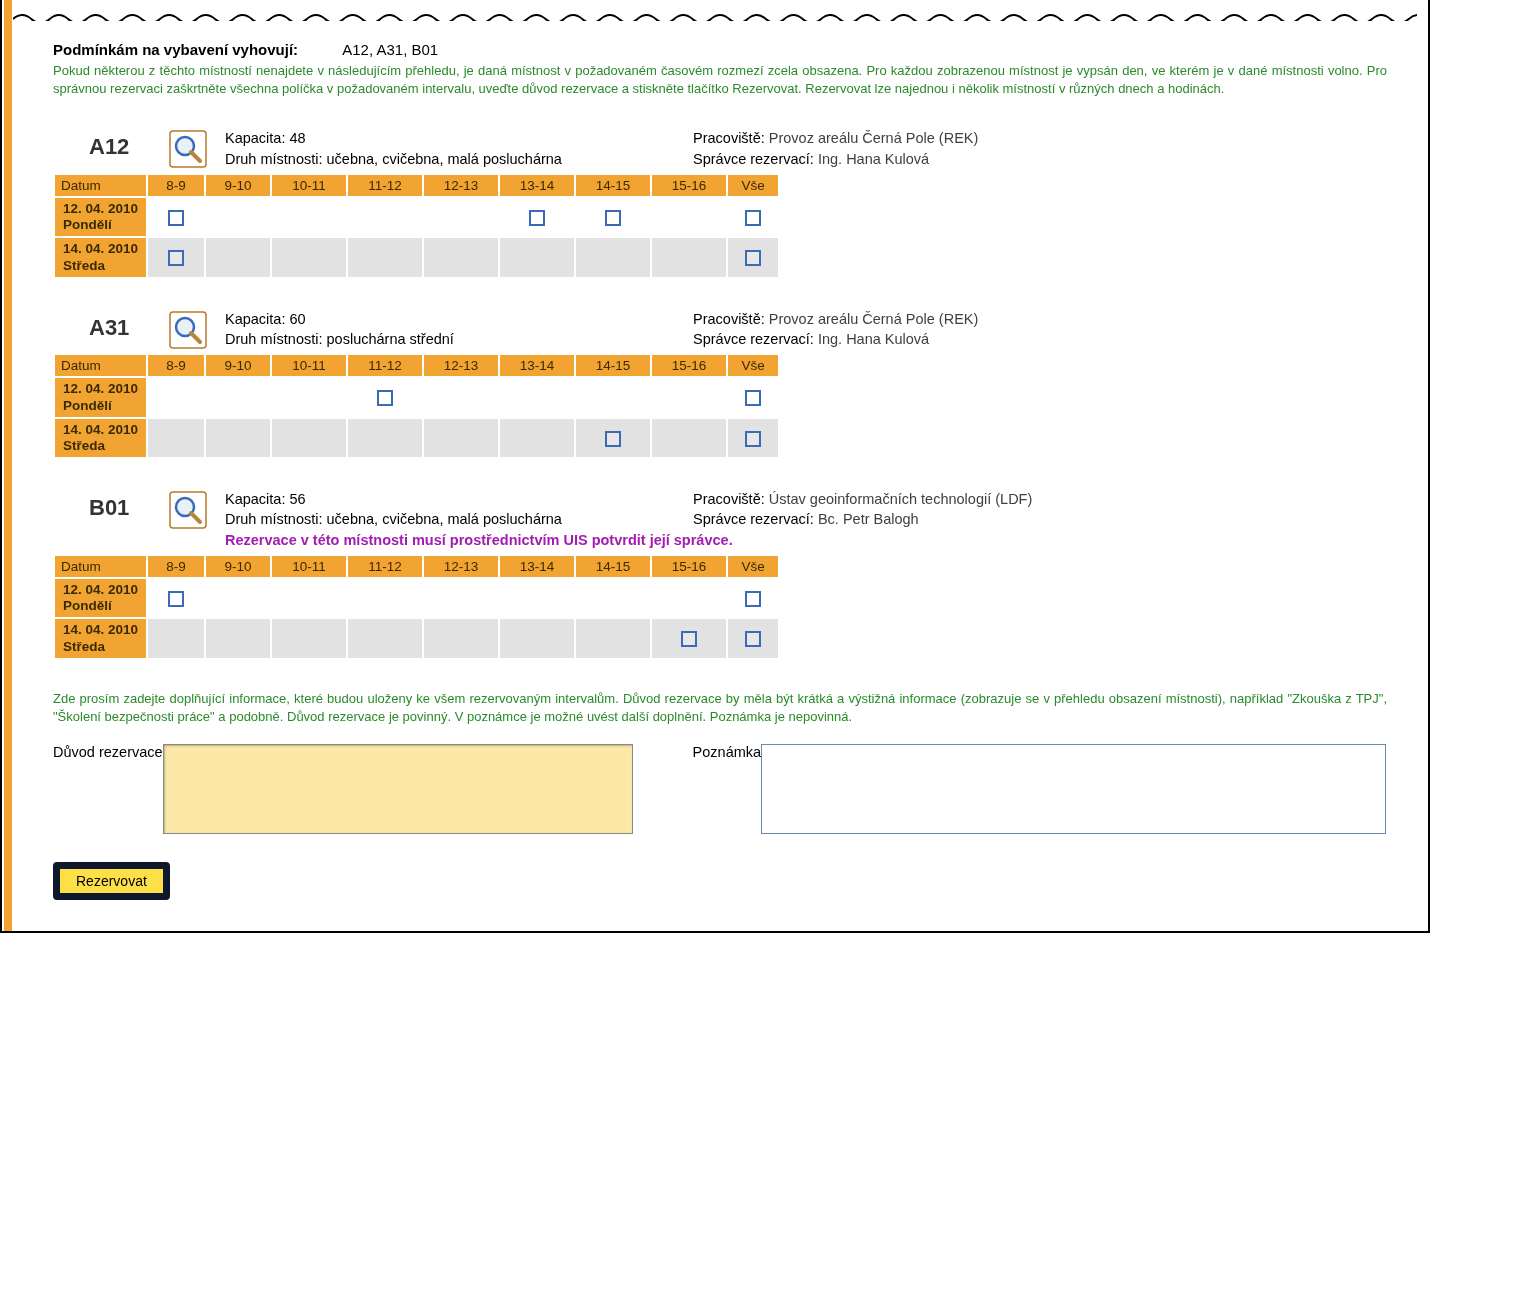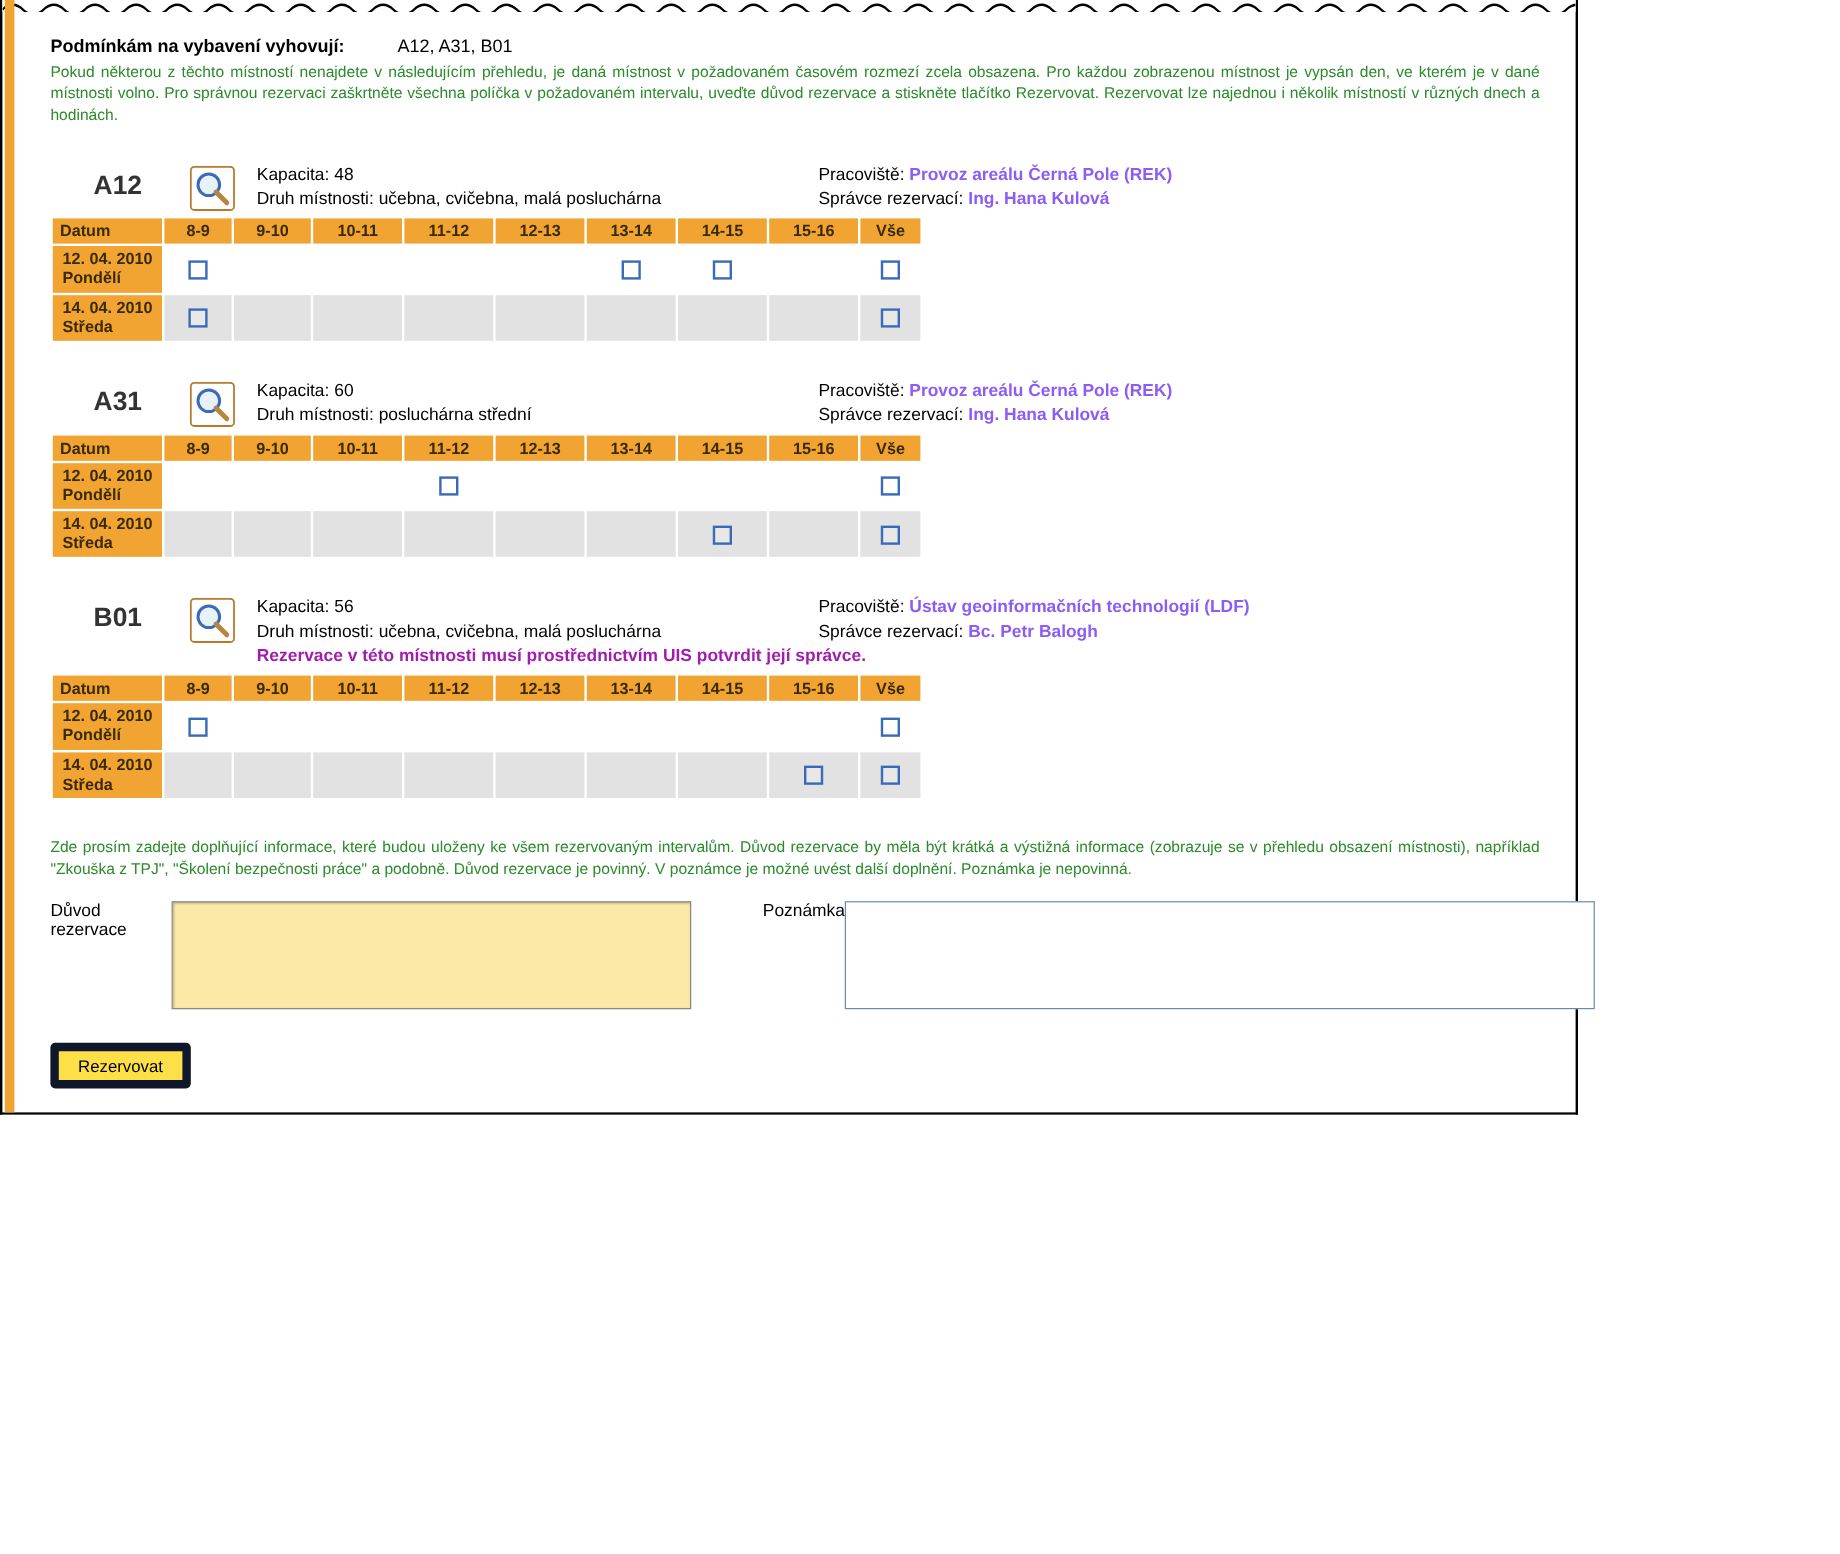--- a/index.html
+++ b/index.html
@@ -6,22 +6,22 @@
       margin: 0;
       padding: 0;
       font-family: Verdana, Geneva, sans-serif;
       font-size: 14px;
       background: #fff;
     }
     .outer {
       border: 2px solid #000;
       border-top: none;
       margin: 0;
-      padding: 0;
-      width: 1315px;
+      padding: 11px;
+      width: 1430px;
       box-sizing: border-box;
       position: relative;
     }
     .wavy-top {
       height: 10px;
       background: #fff;
       position: relative;
       overflow: hidden;
       border-bottom: none;
     }
@@ -89,38 +89,37 @@
       line-height: 1.4;
       position: absolute;
       left: 640px;
     }
     .room-header-row {
       position: relative;
       display: flex;
       width: 100%;
     }
     .red-link {
-      color: #8b5cf6;
-      font-weight: bold;
+      color: #404040;
     }
     .red-warning {
       color: #a21caf;
       font-weight: bold;
       font-size: 14.5px;
     }
 
     table.schedule {
       border-collapse: separate;
       border-spacing: 2px;
       margin-top: 4px;
     }
     table.schedule th {
       background: #f2a432;
       color: #3a2a00;
-      font-weight: bold;
+      font-weight: normal;
       font-size: 13.5px;
       padding: 3px 8px;
       text-align: center;
       white-space: nowrap;
     }
     table.schedule td.datecell {
       background: #f2a432;
       color: #3a2a00;
       font-weight: bold;
       font-size: 13.5px;

